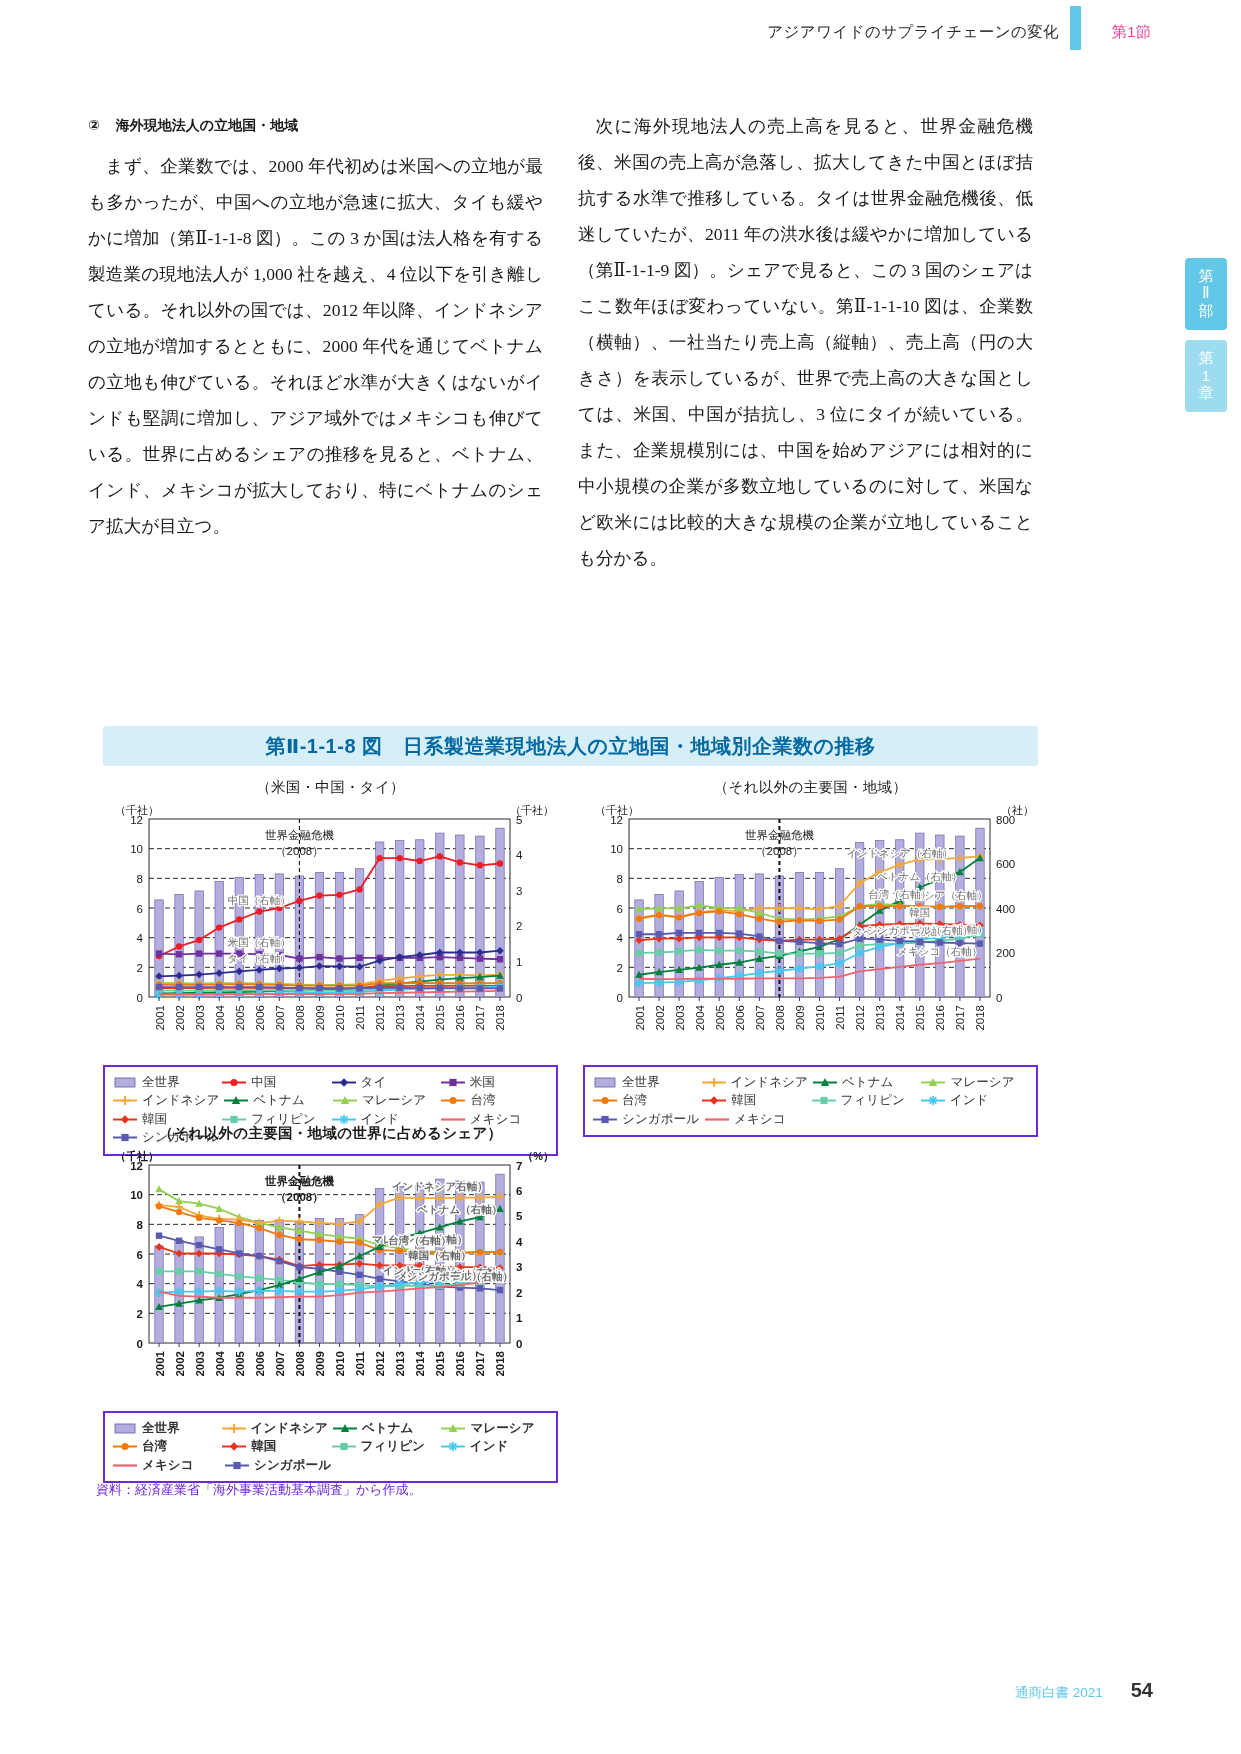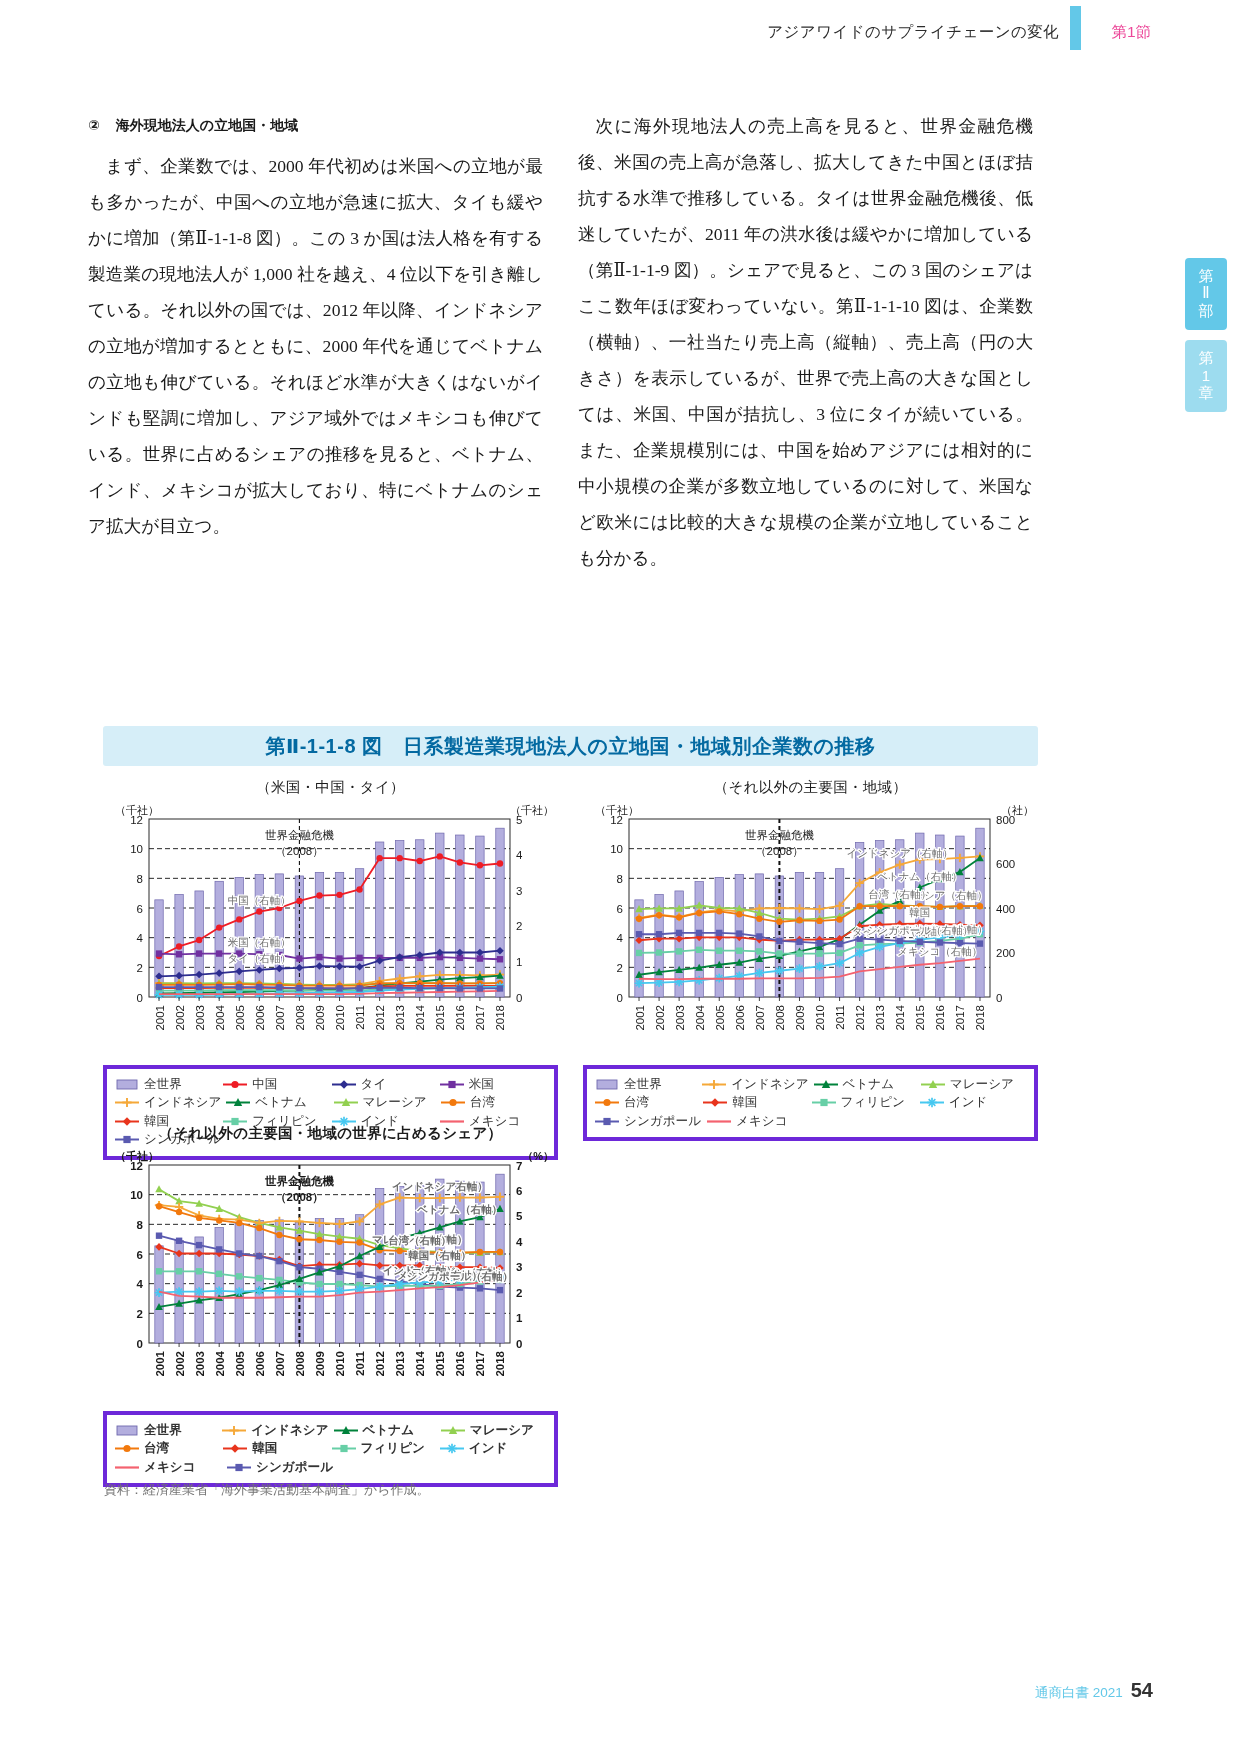--- a/index.html
+++ b/index.html
@@ -63,38 +63,38 @@
   #chart2{left:480px;top:52px;width:455px;}
   #chart3{left:0px;top:398px;width:455px;font-weight:bold;}
   .chart-subtitle{
     font-family:"Liberation Sans","DejaVu Sans",sans-serif;
     font-size:14.5px;color:#1b1b1b;text-align:center;margin-bottom:4px;
     letter-spacing:.3px;
   }
   .plot-wrap{position:relative;width:455px;height:258px;}
   svg.chart-svg{display:block;}
   .legend-box{
-    border:4px solid #6d28d9;margin-top:6px;padding:5px 7px 6px 7px;
+    border:2px solid #6d28d9;margin-top:6px;padding:5px 7px 6px 7px;
     font-family:"Liberation Sans","DejaVu Sans",sans-serif;font-size:12.6px;
     color:#333;
   }
   .legend-row{display:flex;align-items:center;margin:1.5px 0;}
   .legend-item{display:flex;align-items:center;margin-right:4px;}
   .legend-item .lbl{white-space:nowrap;}
   .lg-swatch{display:inline-block;margin-right:4px;}
   #source-note{
-    position:absolute;left:104px;top:1481px;
+    position:absolute;left:96px;top:1481px;
     font-family:"Liberation Sans","DejaVu Sans",sans-serif;
-    font-size:13px;color:#737373;
+    font-size:13px;color:#6d28d9;
   }
   
   #footer{position:absolute;right:88px;bottom:52px;display:flex;align-items:baseline;}
   #footer-doc{
     font-family:"Liberation Sans","DejaVu Sans",sans-serif;font-size:13.5px;
-    color:#63c8e8;margin-right:8px;
+    color:#63c8e8;margin-right:28px;
   }
   #footer-page{
     font-family:"Liberation Sans","DejaVu Sans",sans-serif;font-size:20px;
     font-weight:bold;color:#333;
   }
 </style>
 </head>
 <body>
 
 <div id="page-header">

